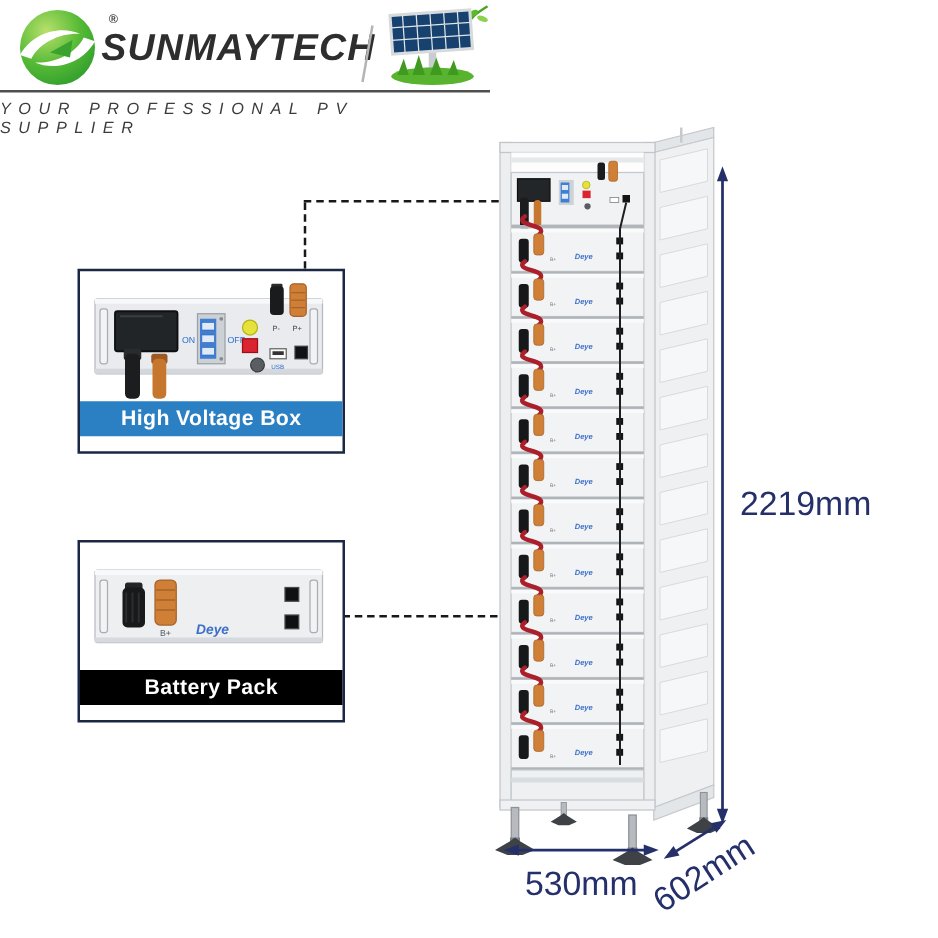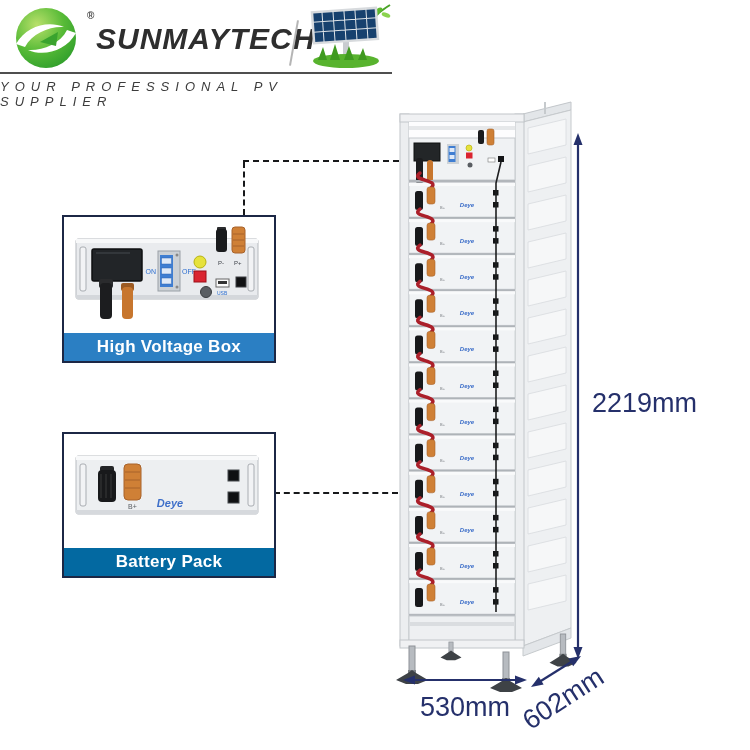--- a/index.html
+++ b/index.html
@@ -1,34 +1,34 @@
 <!DOCTYPE html>
 <html><head>
 <meta charset="utf-8">
 <style>
   html,body{margin:0;padding:0;background:#fff;}
   .stage{position:relative;width:750px;height:750px;background:#fff;overflow:hidden;
          font-family:"Liberation Sans",sans-serif;}
   .abs{position:absolute;}
 
   
-  .brand-text{left:96px;top:22px;font-size:30px;font-weight:800;color:#2e2e2e;
+  .brand-text{left:81px;top:22px;font-size:30px;font-weight:800;color:#2e2e2e;
               letter-spacing:1px;font-style:italic;}
   .registered{left:87px;top:10px;font-size:10px;color:#444;font-weight:bold;}
   .logo-divider{left:293px;top:20px;width:2px;height:46px;background:#b5b5b5;
                 transform:rotate(10deg);}
   .header-rule{left:0;top:72px;width:392px;height:2px;background:#4f4f4f;}
   .tagline{left:0;top:79px;width:392px;font-size:13px;
            letter-spacing:6px;color:#3c3c3c;font-style:italic;font-weight:500;}
 
   
   .callout{border:2px solid #1c2745;background:#fff;}
   .callout-hv{left:62px;top:215px;width:210px;height:144px;}
   .callout-bp{left:62px;top:432px;width:210px;height:142px;}
-  .banner{position:absolute;left:0;right:0;bottom:0;height:28px;display:flex;
+  .banner{position:absolute;left:0;right:0;bottom:12px;height:28px;display:flex;
           align-items:center;justify-content:center;color:#fff;font-size:17px;
           font-weight:bold;letter-spacing:.3px;}
 
   
   .dash-v{left:243px;top:162px;height:53px;width:0;border-left:2.5px dashed #17181a;}
   .dash-h1{left:243px;top:160px;width:156px;height:0;border-top:2.5px dashed #17181a;}
   .dash-h2{left:274px;top:492px;width:124px;height:0;border-top:2.5px dashed #17181a;}
 
   .rack-wrap{left:385px;top:100px;width:365px;height:650px;}
   svg text{font-family:"Liberation Sans",sans-serif;}
@@ -128,21 +128,21 @@
       <rect x="30" y="20" width="14" height="6" rx="2" fill="#242527"></rect>
       <rect x="28" y="24" width="18" height="32" rx="4" fill="#18191b"></rect>
       <path d="M31,28 v24 M36,28 v24 M41,28 v24" stroke="#2e2f31" stroke-width="1.5"></path>
       <rect x="54" y="18" width="17" height="36" rx="4" fill="#cf8036" stroke="#a8622a"></rect>
       <path d="M55,26 h15 M55,34 h15 M55,42 h15" stroke="#a8622a" stroke-width="1.2"></path>
       <text x="58" y="63" font-size="7" fill="#595d62">B+</text>
       <text x="100" y="61" font-size="11" font-weight="bold" font-style="italic" fill="#3e6fc9" text-anchor="middle">Deye</text>
       <rect x="158" y="24" width="11" height="11" fill="#0f1012" stroke="#45484c"></rect>
       <rect x="158" y="46" width="11" height="11" fill="#0f1012" stroke="#45484c"></rect>
     </svg>
-    <div class="banner" style="background:#0369a1">
+    <div class="banner" style="background:#000000">
       <span>Battery Pack</span>
     </div>
   </div>
 
   <svg class="abs rack-wrap" width="365" height="650" viewBox="0 0 365 650">
 
     <g>
       <polygon points="138,14 186,2 186,10 138,22" fill="#e3e6e9" stroke="#c2c6ca"></polygon>
       <polygon points="138,22 186,10 186,528 138,546" fill="#eef0f2" stroke="#c6cacd"></polygon>
       <g id="rack-slats">

